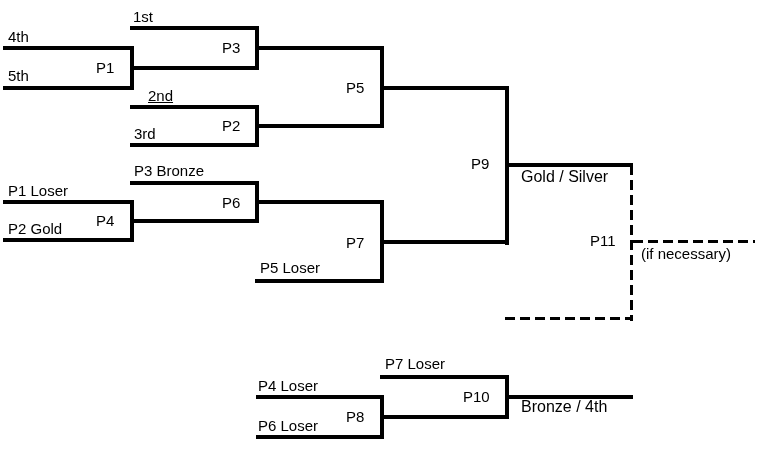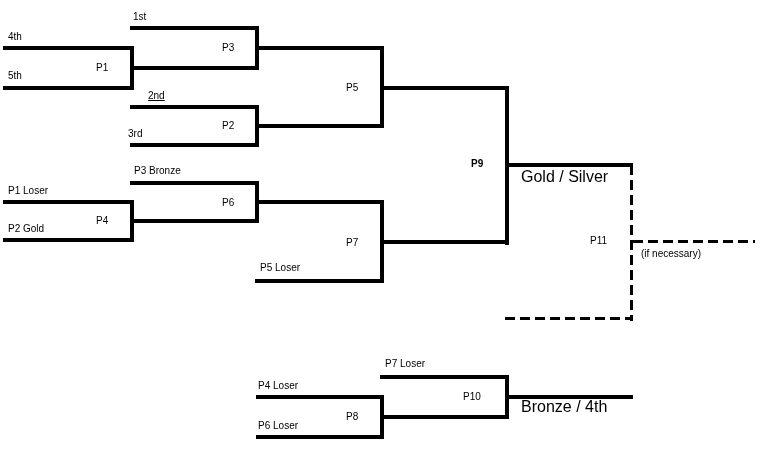--- a/index.html
+++ b/index.html
@@ -16,21 +16,21 @@
   .dash-h {
     position: absolute; height: 3px;
     background: repeating-linear-gradient(90deg, #000 0 10px, transparent 10px 15px);
   }
   .dash-v {
     position: absolute; width: 3px;
     background: repeating-linear-gradient(180deg, #000 0 10px, transparent 10px 15px);
   }
   .lbl {
     position: absolute;
-    font-size: 10px;
+    font-size: 15px;
     line-height: 18px;
     white-space: nowrap;
     color: #000000;
   }
   .lbl.r { text-align: left; }
   .lbl.b { font-weight: normal; font-size: 16px; }
 </style>
 </head>
 <body>
 
@@ -72,27 +72,27 @@
   <div class="ln" style="left:505px; top:395px; width:128px; height:4px;"></div>
 
   <div class="dash-v" style="left:630px; top:165px; height:156px;"></div>
   <div class="dash-h" style="left:633px; top:240px; width:122px;"></div>
   <div class="dash-h" style="left:505px; top:317px; width:127px;"></div>
 
   <div class="lbl" style="left:133px; top:8px;">1st</div>
   <div class="lbl" style="left:8px; top:28px;">4th</div>
   <div class="lbl" style="left:8px; top:67px;">5th</div>
   <div class="lbl" style="left:148px; top:87px;text-decoration:underline;">2nd</div>
-  <div class="lbl" style="left:128px; top:125px;">3rd</div>
+  <div class="lbl" style="left:134px; top:125px;">3rd</div>
 
   <div class="lbl r" style="left:96px; top:59px; width:30px;">P1</div>
   <div class="lbl r" style="left:222px; top:39px; width:30px;">P3</div>
   <div class="lbl r" style="left:222px; top:117px; width:30px;">P2</div>
   <div class="lbl r" style="left:346px; top:79px; width:30px;">P5</div>
-  <div class="lbl r" style="left:471px; top:155px; width:30px;font-weight:bold;">P9</div>
+  <div class="lbl r" style="left:471px; top:155px; width:30px;">P9</div>
 
   <div class="lbl r" style="left:96px; top:212px; width:30px;">P4</div>
   <div class="lbl r" style="left:222px; top:194px; width:30px;">P6</div>
   <div class="lbl r" style="left:346px; top:234px; width:30px;">P7</div>
   <div class="lbl r" style="left:590px; top:232px; width:36px;">P11</div>
 
   <div class="lbl r" style="left:346px; top:408px; width:30px;">P8</div>
   <div class="lbl r" style="left:463px; top:388px; width:38px;">P10</div>
 
   <div class="lbl" style="left:134px; top:162px;">P3 Bronze</div>

